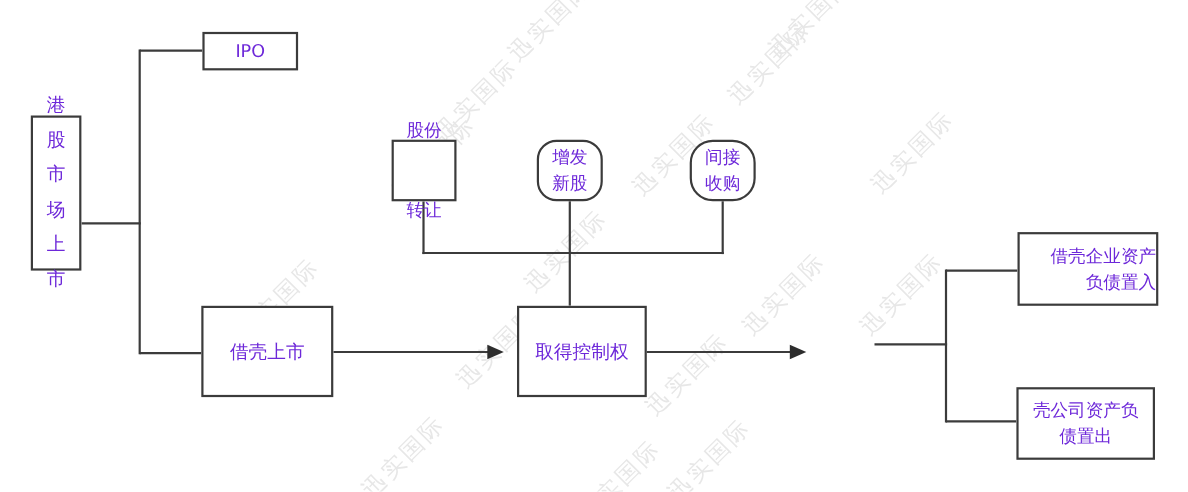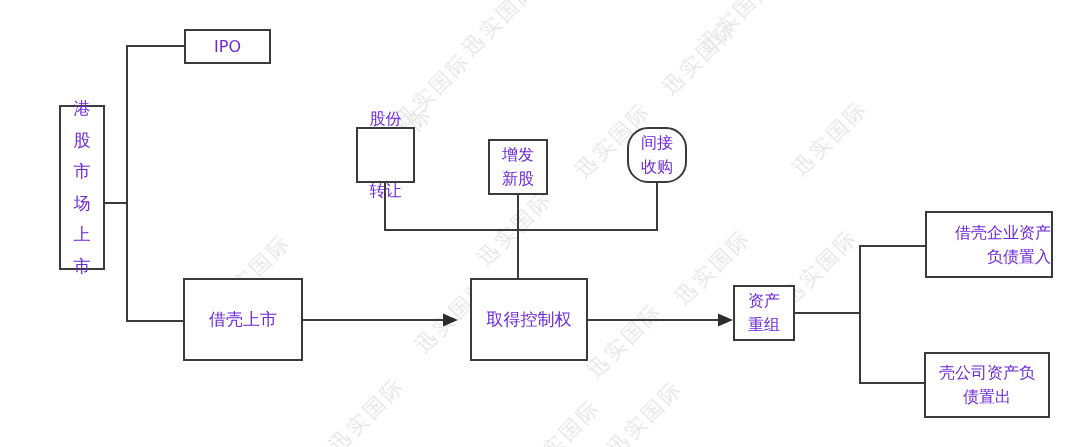--- a/index.html
+++ b/index.html
@@ -43,32 +43,32 @@
     color: #6d28d9;
     display: flex;
     flex-direction: column;
     align-items: center;
     justify-content: center;
     text-align: center;
     z-index: 3;
     font-size: 17px;
   }
   .node .line2 { font-size: 16px; line-height: 24px; }
-  .node-root   { left: 28px;  top: 105px; width: 46px;  height: 165px; margin-left: 31px; }
+  .node-root   { left: 28px;  top: 105px; width: 46px;  height: 141px; }
   .node-root .vtext {
     width: 20px;
     margin: 0 auto;
     word-break: break-all;
     line-height: 31.5px;
     font-size: 17px;
     text-align: center;
   }
   .node-ipo        { left: 184px; top: 29px;  width: 87px;  height: 35px;  font-size: 16px; }
   .node-share      { left: 356px; top: 127px; width: 59px;  height: 56px; gap: 48px; }
-  .node-newshares  { left: 488px; top: 139px; width: 60px;  height: 56px; }
+  .node-newshares  { left: 488px; top: 127px; width: 60px;  height: 56px; border-radius: 18px; }
   .node-indirect   { left: 627px; top: 127px; width: 60px;  height: 56px; border-radius: 21px; }
   .node-backdoor   { left: 183px; top: 278px; width: 120px; height: 83px; }
   .node-control    { left: 458px; top: 278px; width: 118px; height: 83px; margin-left: 12px; }
   .node-restruct   { left: 733px; top: 285px; width: 62px;  height: 56px; }
   .node-inject     { left: 925px; top: 211px; width: 128px; height: 67px; align-items: flex-end; }
   .node-divest     { left: 924px; top: 352px; width: 126px; height: 66px; }
 </style>
 </head>
 <body>
 
@@ -139,24 +139,20 @@
   </div>
 
   <div class="node node-backdoor">
     <div>借壳上市</div>
   </div>
 
   <div class="node node-control">
     <div>取得控制权</div>
   </div>
 
-  <div class="node node-restruct">
-    <div class="line2">资产</div>
-    <div class="line2">重组</div>
-  </div>
 
   <div class="node node-inject">
     <div class="line2">借壳企业资产</div>
     <div class="line2">负债置入</div>
   </div>
 
   <div class="node node-divest">
     <div class="line2">壳公司资产负</div>
     <div class="line2">债置出</div>
   </div>

